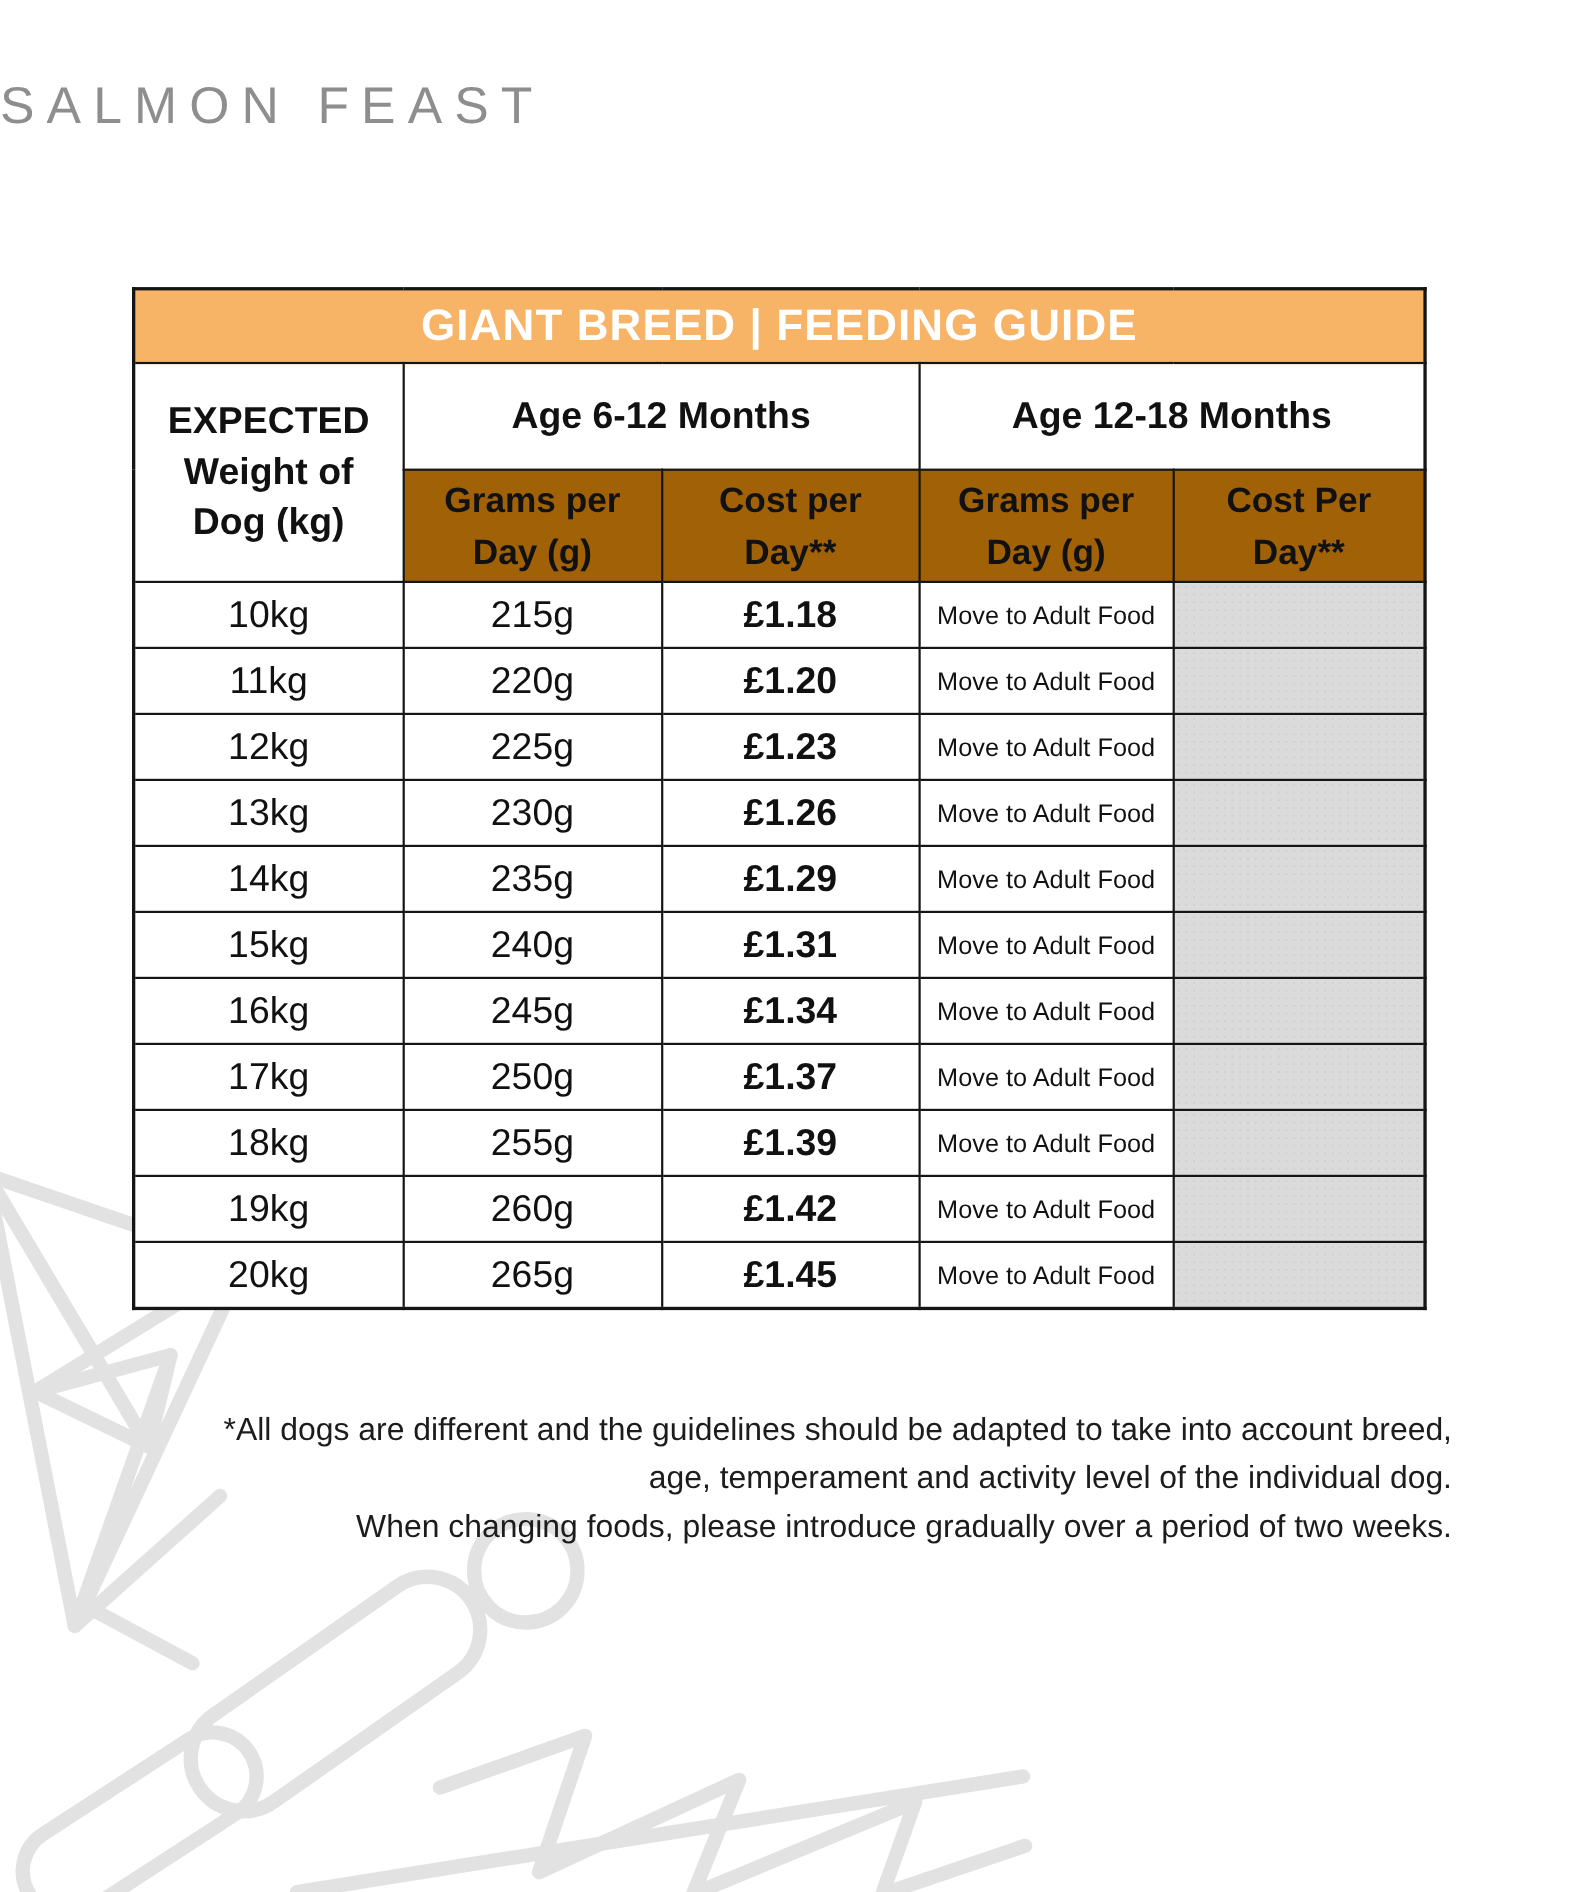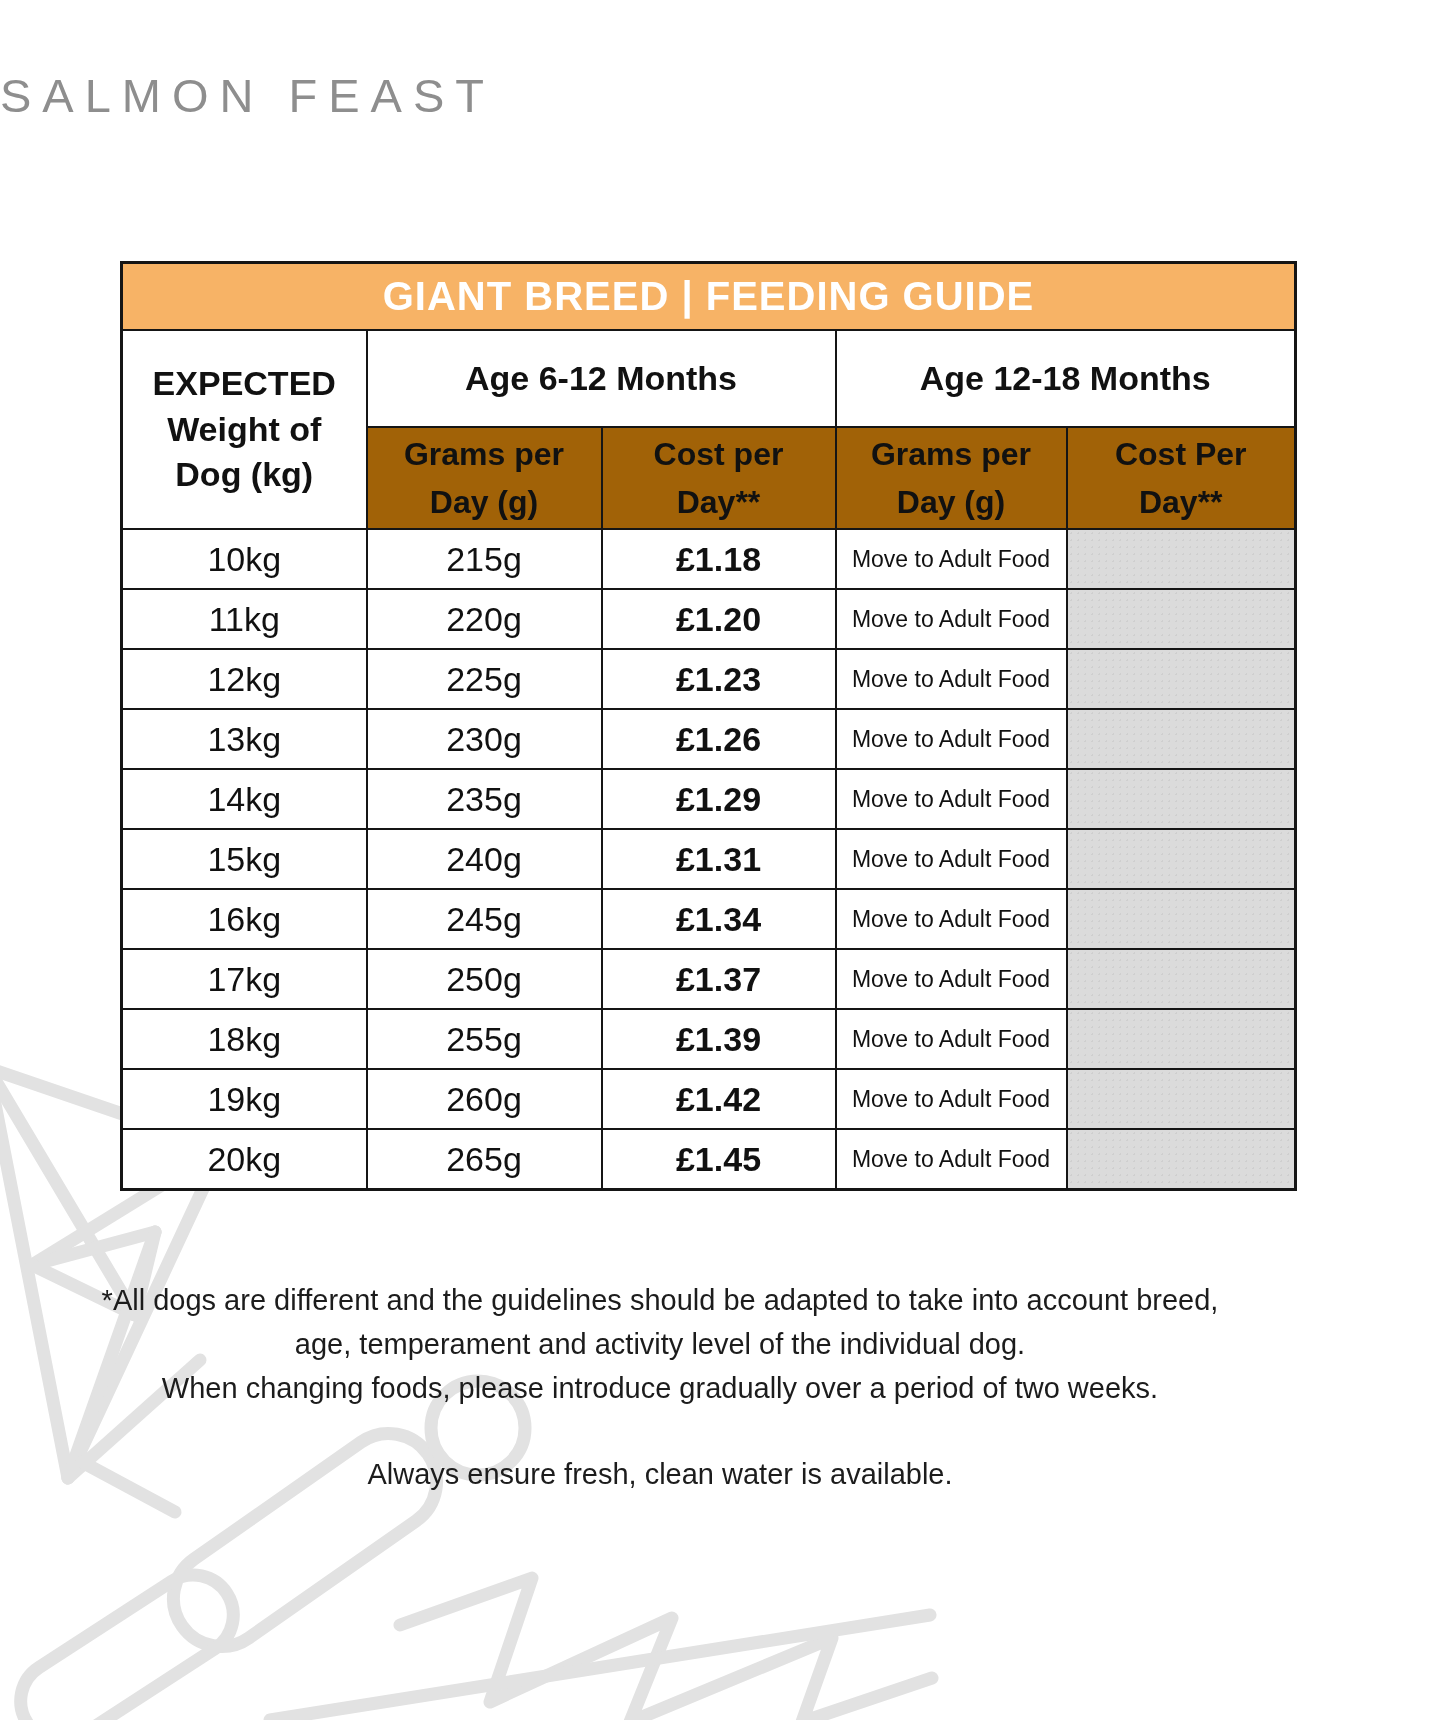--- a/index.html
+++ b/index.html
@@ -74,21 +74,21 @@
   tbody td.note{font-size:23px;}
   tbody td.empty{
     background-color:#dbdbdb;
     background-image:radial-gradient(#cfcfcf 1px, transparent 1px);
     background-size:7px 7px;
   }
 
   
   .footnotes{
     position:absolute;top:1278px;left:0;width:1320px;
-    text-align:center;z-index:2;
+    text-align:right;z-index:2;
     font-size:29px;line-height:1.52;color:#1c1c1c;
   }
   .footnotes p{margin:0;}
   .fn-guidelines{white-space:pre-line;margin-bottom:42px !important;}
   .fn-water{margin-bottom:44px !important;}
   .fn-price-date{font-style:italic;margin-top:8px !important;}
 </style>
 </head>
 <body>
 
@@ -227,14 +227,13 @@
           <td class="empty"></td>
         </tr>
       </tbody>
   </table>
 </div>
 
 <footer class="footnotes">
   <p class="fn-guidelines">*All dogs are different and the guidelines should be adapted to take into account breed,
 age, temperament and activity level of the individual dog.
 When changing foods, please introduce gradually over a period of two weeks.</p>
-  <p class="fn-water">Always ensure fresh, clean water is available.</p>
 </footer>
 
 </body></html>

